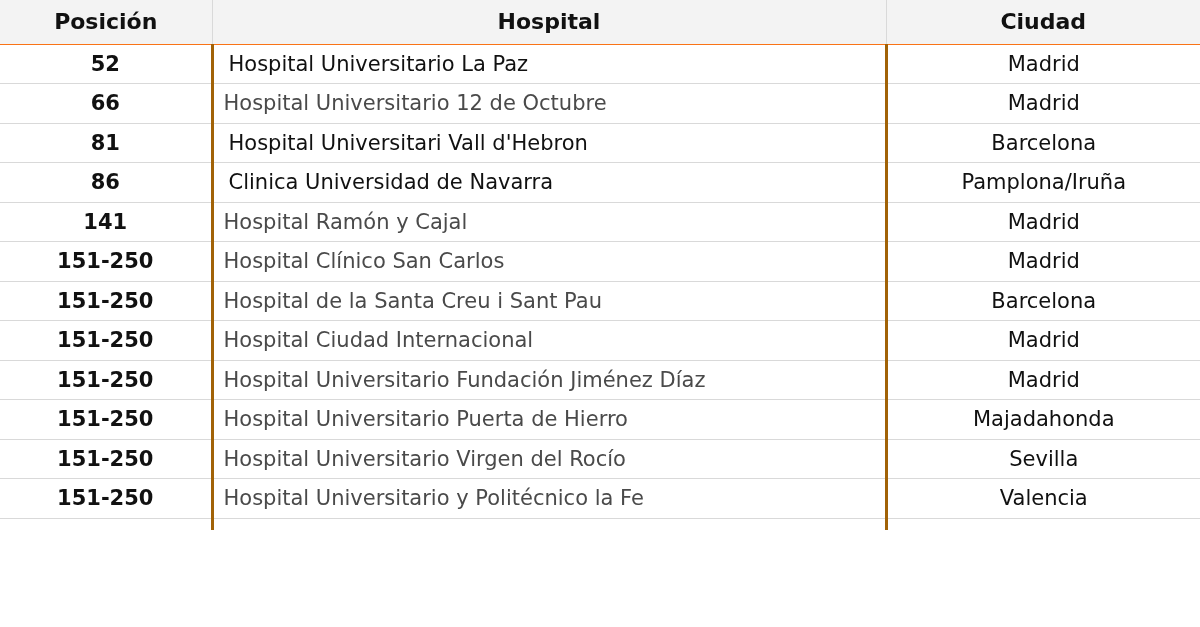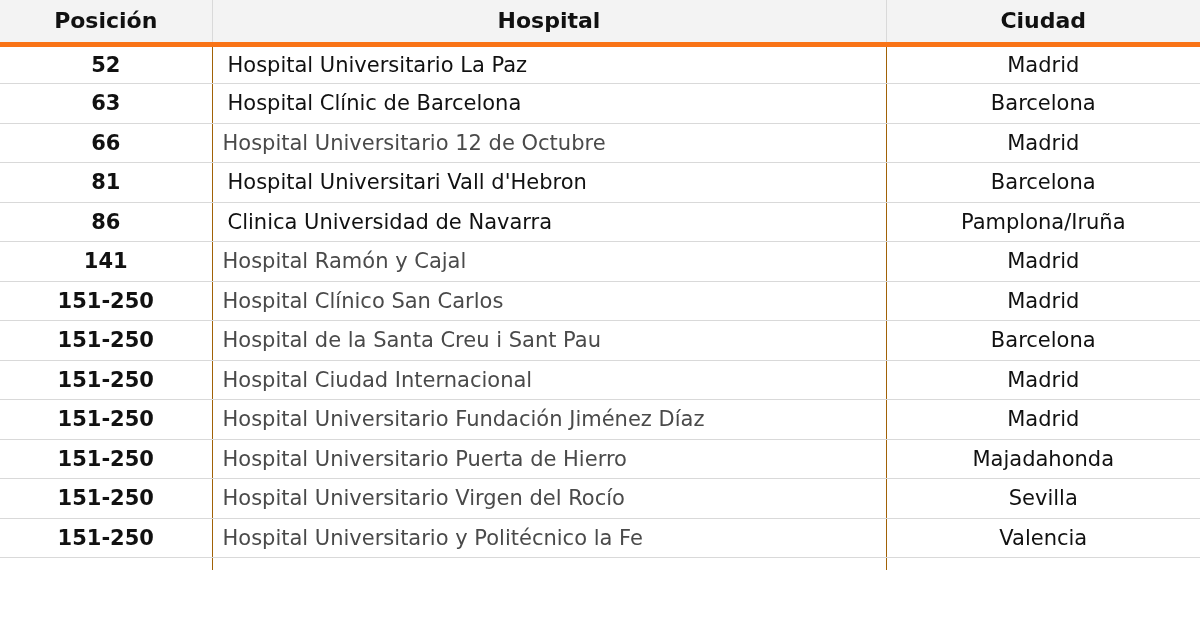--- a/index.html
+++ b/index.html
@@ -31,35 +31,35 @@
   table.ranking col.c-city { width: 314px; }
 
   table.ranking th {
     background: #f3f3f3;
     font-size: 22px;
     font-weight: bold;
     color: #111111;
     text-align: center;
     height: 44px;
     padding: 0 8px;
-    border-bottom: 5px solid #f97316;
+    border-bottom: 1px solid #f97316;
     border-right: 1px solid #d9d9d9;
     box-sizing: border-box;
     white-space: nowrap;
     overflow: hidden;
     margin-left: 48px;
   }
   table.ranking th:last-child { border-right: none; }
 
   table.ranking td {
     height: 39.5px;
     font-size: 21px;
     padding: 0 10px;
     border-bottom: 1px solid #d9d9d9;
-    border-right: 1px solid #a16207;
+    border-right: 3px solid #a16207;
     box-sizing: border-box;
     white-space: nowrap;
     overflow: hidden;
     background: #ffffff;
   }
   table.ranking td:last-child { border-right: none; }
 
   td.pos {
     text-align: center;
     font-weight: bold;
@@ -114,25 +114,20 @@
         <th>Ciudad</th>
       </tr>
     </thead>
     <tbody id="table-body">
         <tr>
           <td class="pos">52</td>
           <td class="hosp dark">Hospital Universitario La Paz</td>
           <td class="city">Madrid</td>
         </tr>
         <tr>
-          <td class="pos">63</td>
-          <td class="hosp dark">Hospital Clínic de Barcelona</td>
-          <td class="city">Barcelona</td>
-        </tr>
-        <tr>
           <td class="pos">66</td>
           <td class="hosp">Hospital Universitario 12 de Octubre</td>
           <td class="city">Madrid</td>
         </tr>
         <tr>
           <td class="pos">81</td>
           <td class="hosp dark">Hospital Universitari Vall d'Hebron</td>
           <td class="city">Barcelona</td>
         </tr>
         <tr>

